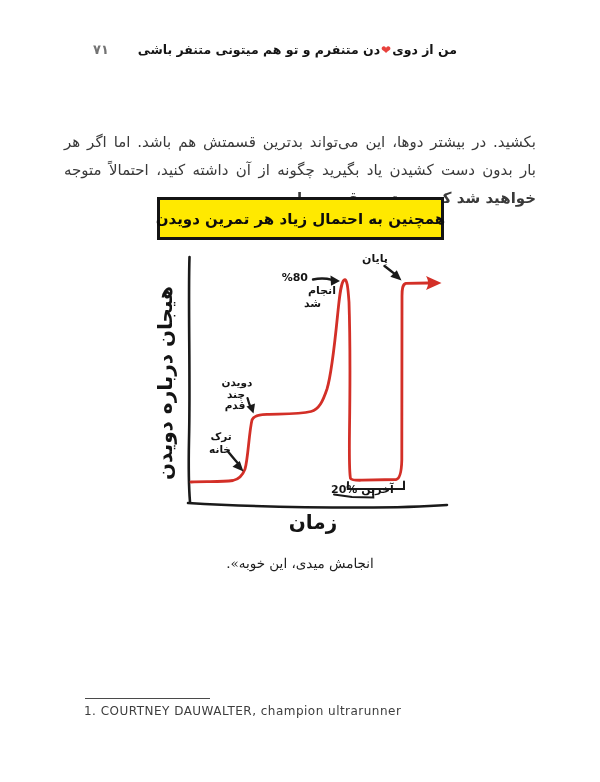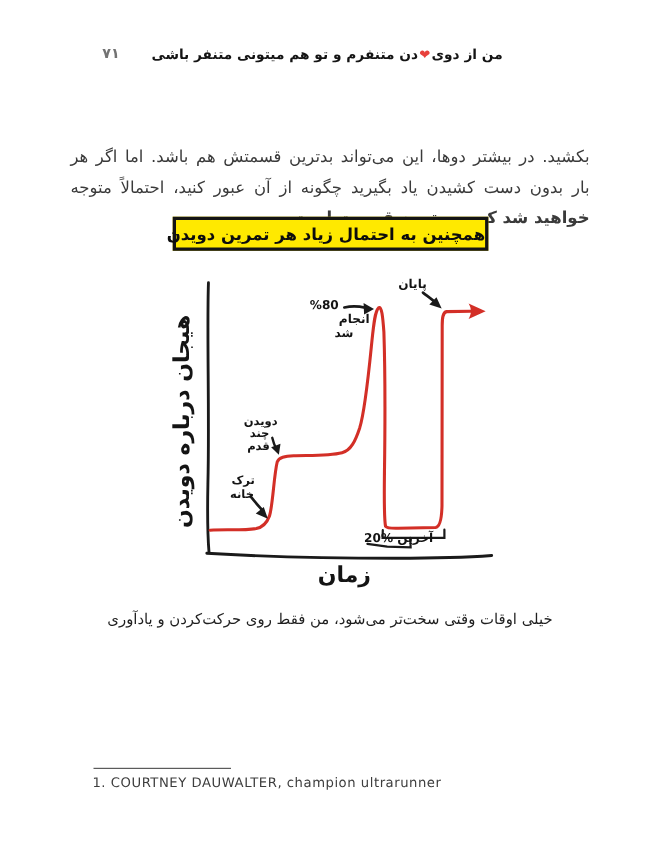--- a/index.html
+++ b/index.html
@@ -13,23 +13,23 @@
   .page-num{left:93px;top:42px;font-size:13px;font-weight:700;color:#737373;}
   .run-title{left:165px;top:42px;width:292px;direction:rtl;text-align:left;
     font-size:12.5px;font-weight:700;color:#141414;white-space:nowrap;}
   .heart{color:#e8413c;font-size:12px;padding:0 1px;}
   
   .para{left:64px;top:84px;width:472px;direction:rtl;
     font-size:15px;line-height:28px;color:#3a3a3a;font-weight:400;margin-top:44px;}
   .para .jline{text-align:justify;text-align-last:justify;}
   .para .lline{text-align:start;font-weight:bold;}
   
-  .fig-title{left:157px;top:197px;width:287px;height:31px;
+  .fig-title{left:157px;top:197px;width:287px;height:43px;
     background:#ffe900;border:3.5px solid #141414;box-sizing:border-box;
-    display:flex;align-items:center;justify-content:flex-start;
+    display:flex;align-items:center;justify-content:center;
     direction:rtl;font-size:15px;font-weight:800;color:#0d0d0d;white-space:nowrap;}
   
   .chart{left:135px;top:245px;width:335px;height:295px;}
   svg text{font-family:"DejaVu Sans",sans-serif;font-weight:700;fill:#141414;}
   svg text.rtl{direction:rtl;unicode-bidi:embed;}
   svg text.ltr{direction:ltr;unicode-bidi:embed;}
   
   .quote{left:95px;top:552px;width:410px;direction:rtl;text-align:center;
     font-family:"DejaVu Serif",serif;font-size:13.5px;line-height:23.5px;color:#1f1f1f;}
   .attrib{margin-top:10px;font-weight:700;font-size:14px;color:#111;}
@@ -41,21 +41,21 @@
 </head>
 <body>
 
 <div class="abs page-num">٧١</div>
 <div class="abs run-title">
   <span>من از دوی</span><span class="heart">❤</span><span>دن متنفرم و تو هم میتونی متنفر باشی</span>
 </div>
 
 <div class="abs para">
   <div class="jline">بکشید. در بیشتر دوها، این می‌تواند بدترین قسمتش هم باشد. اما اگر هر</div>
-  <div class="jline">بار بدون دست کشیدن یاد بگیرید چگونه از آن عبور کنید، احتمالاً متوجه</div>
+  <div class="jline">بار بدون دست کشیدن یاد بگیرید چگونه از آن داشته کنید، احتمالاً متوجه</div>
   <div class="lline">خواهید شد که مهم‌ترین قسمت است.</div>
 </div>
 
 <div class="abs fig-title">
   <span>همچنین به احتمال زیاد هر تمرین دویدن</span>
 </div>
 
 <svg class="abs chart" viewBox="135 245 335 295" xmlns="http://www.w3.org/2000/svg">
 
   <path d="M189.5,257 C188,300 190.5,380 189,440 C188.5,465 189,490 190,502" fill="none" stroke="#1a1a1a" stroke-width="2.6" stroke-linecap="round"></path>
@@ -84,17 +84,17 @@
   <text class="rtl" x="236" y="397.5" font-size="10.5" text-anchor="middle">چند</text>
   <text class="rtl" x="235" y="409" font-size="10.5" text-anchor="middle">قدم</text>
   <text class="rtl" x="221" y="440" font-size="10.5" text-anchor="middle">ترک</text>
   <text class="rtl" x="220" y="452.5" font-size="10.5" text-anchor="middle">خانه</text>
   <text class="rtl" x="331" y="492.5" font-size="11" text-anchor="end">آخرین %20</text>
   <text class="rtl" x="313" y="529" font-size="20" font-weight="800" text-anchor="middle">زمان</text>
   <text class="rtl" x="172" y="383" font-size="20" font-weight="800" text-anchor="middle" transform="rotate(-90 172 383)">هیجان درباره دویدن</text>
 </svg>
 
 <div class="abs quote">
-  <div>خیلی اوقات وقتی سخت‌تر می‌شود، من فقط روی حرکت‌کردن و یادآوری</div>
+  <div>انجامش میدی، این خوبه».</div>
 </div>
 
 <div class="abs foot-rule"></div>
 <div class="abs footnote">1. COURTNEY DAUWALTER, champion ultrarunner</div>
 
 </body></html>

